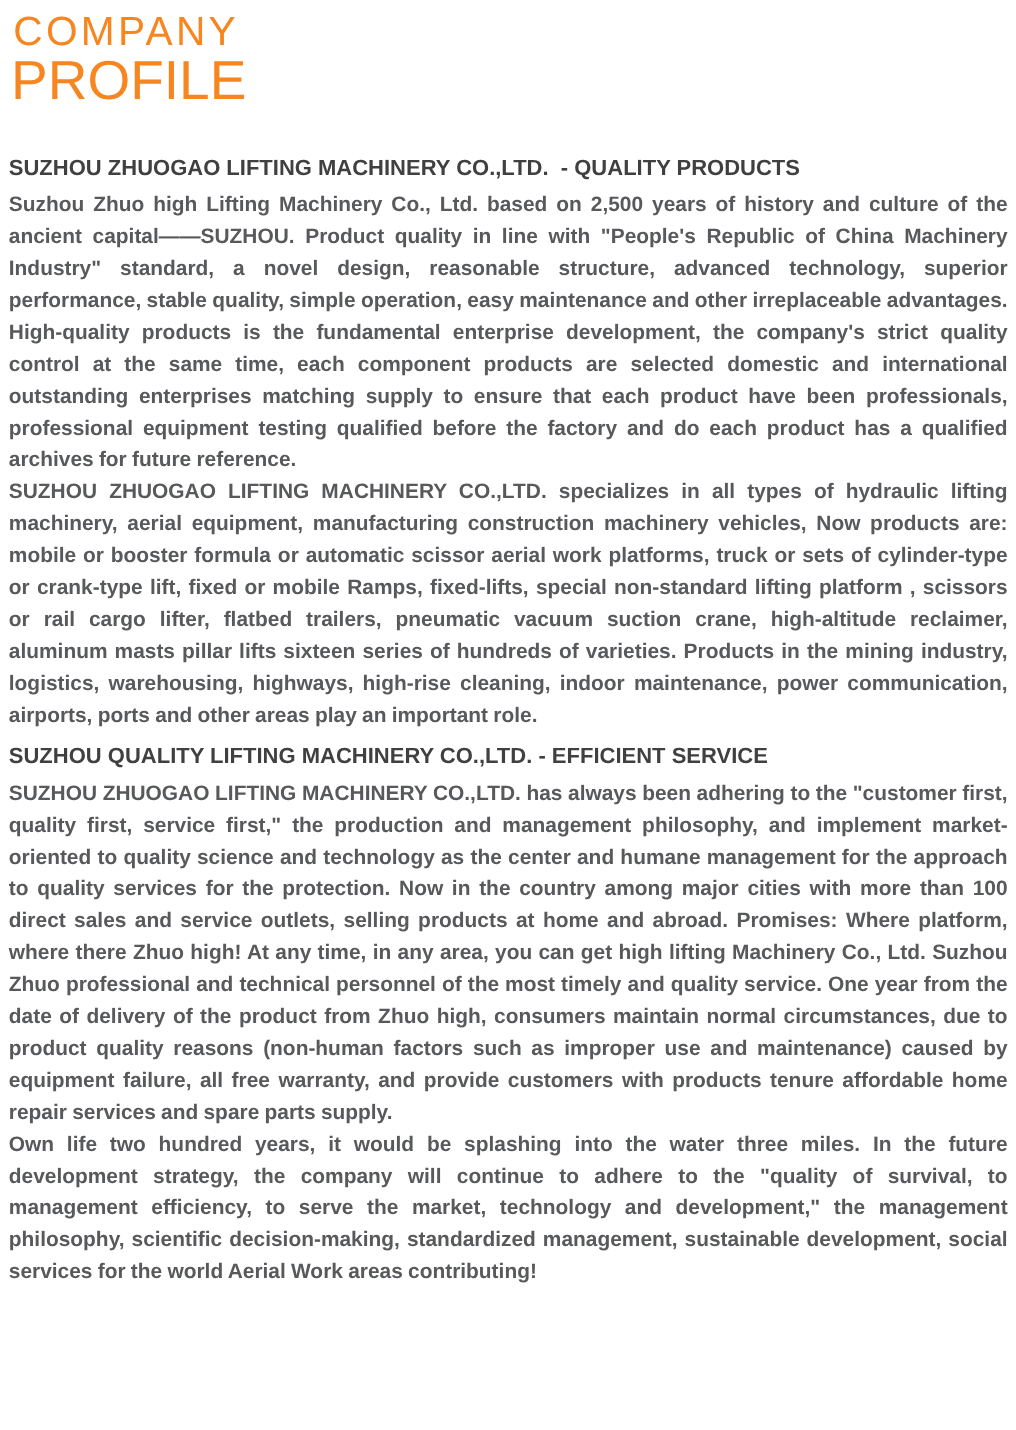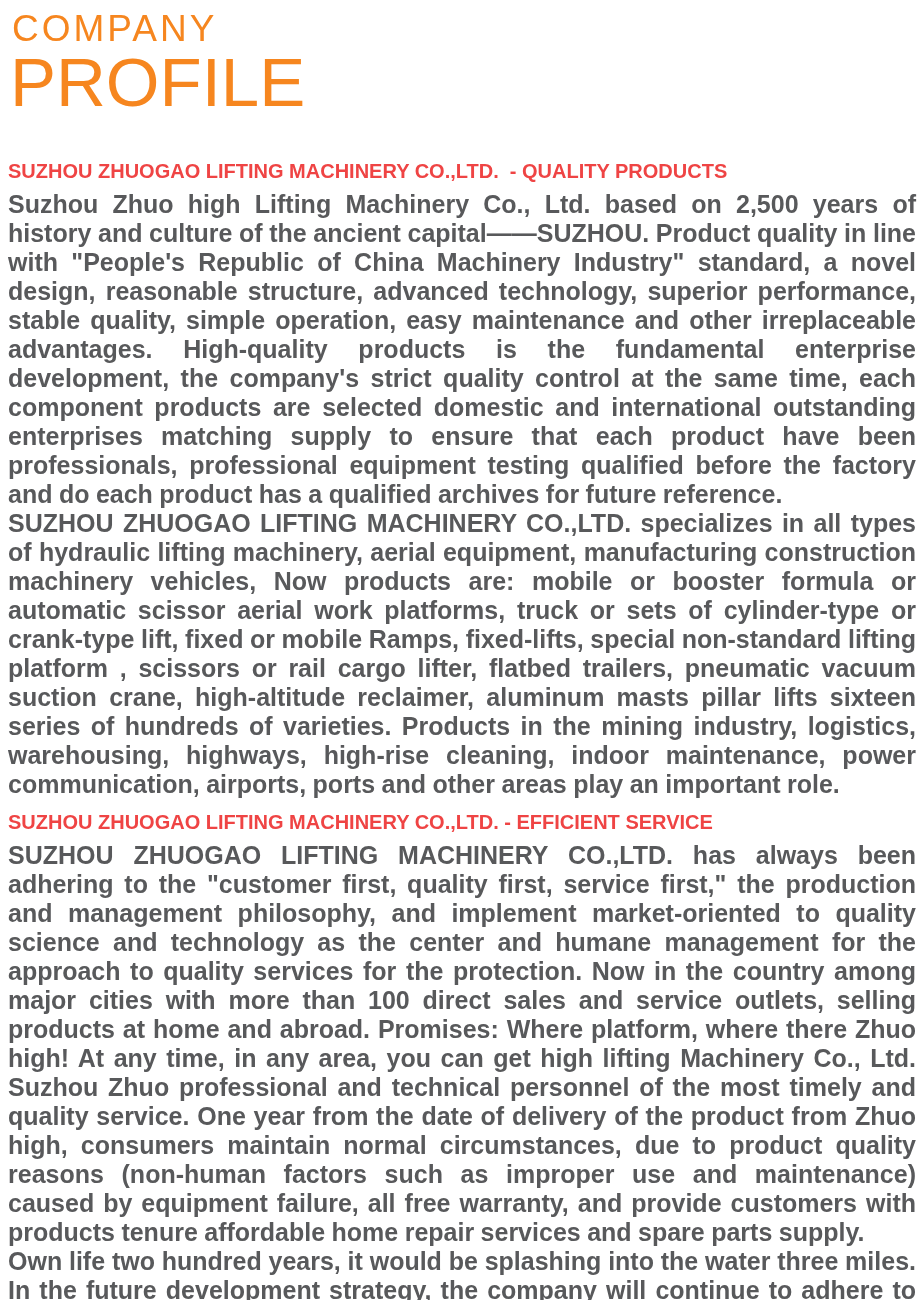--- a/index.html
+++ b/index.html
@@ -24,40 +24,40 @@
   .title-line1 {
     color: #F6861F;
     font-size: 37px;
     line-height: 1.0;
     letter-spacing: 3px;
     font-weight: 400;
     margin-left: 2px;
   }
   .title-line2 {
     color: #F6861F;
-    font-size: 69px;
+    font-size: 50px;
     line-height: 0.95;
     letter-spacing: 0px;
     font-weight: 400;
     margin-top: 3px;
   }
   section.profile-section {
     margin: 0 0 0 0;
   }
   h2.section-heading {
-    color: #ef4444;
+    color: #404040;
     font-size: 20px;
     font-weight: 700;
     line-height: 23px;
     margin: 12px 0 7px 0;
     white-space: pre-wrap;
   }
   p.section-paragraph {
     color: #58595B;
-    font-size: 25px;
+    font-size: 19px;
     font-weight: 700;
     line-height: 29px;
     text-align: justify;
     word-spacing: -0.5px;
     margin: 0;
   }
 </style>
 </head>
 <body>
 
@@ -71,18 +71,18 @@
   <section class="profile-section">
     <h2 class="section-heading">SUZHOU ZHUOGAO LIFTING MACHINERY CO.,LTD.  - QUALITY PRODUCTS</h2>
     <p class="section-paragraph">Suzhou Zhuo high Lifting Machinery Co., Ltd. based on 2,500 years of history and culture of the ancient capital——SUZHOU. Product quality in line with "People's Republic of China Machinery Industry" standard, a novel design, reasonable structure, advanced technology, superior performance, stable quality, simple operation, easy maintenance and other irreplaceable advantages. High-quality products is the fundamental enterprise development, the company's strict quality control at the same time, each component products are selected domestic and international outstanding enterprises matching supply to ensure that each product have been professionals, professional equipment testing qualified before the factory and do each product has a qualified archives for future reference.</p>
   </section>
 
   <section class="profile-section">
     <p class="section-paragraph">SUZHOU ZHUOGAO LIFTING MACHINERY CO.,LTD.  specializes in all types of hydraulic lifting machinery, aerial equipment, manufacturing construction machinery vehicles, Now products are: mobile or booster formula or automatic scissor aerial work platforms, truck or sets of cylinder-type or crank-type lift, fixed or mobile Ramps, fixed-lifts, special non-standard lifting platform , scissors or rail cargo lifter, flatbed trailers, pneumatic vacuum suction crane, high-altitude reclaimer, aluminum masts pillar lifts sixteen series of hundreds of varieties. Products in the mining industry, logistics, warehousing, highways, high-rise cleaning, indoor maintenance, power communication, airports, ports and other areas play an important role.</p>
   </section>
 
   <section class="profile-section">
-    <h2 class="section-heading">SUZHOU ZHUOGAO LIFTING MACHINERY CO.,LTD. - EFFICIENT SERVICE</h2>
+    <h2 class="section-heading">SUZHOU QUALITY LIFTING MACHINERY CO.,LTD. - EFFICIENT SERVICE</h2>
     <p class="section-paragraph">SUZHOU ZHUOGAO LIFTING MACHINERY CO.,LTD.  has always been adhering to the "customer first, quality first, service first," the production and management philosophy, and implement market-oriented to quality science and technology as the center and humane management for the approach to quality services for the protection. Now in the country among major cities with more than 100 direct sales and service outlets, selling products at home and abroad. Promises: Where platform, where there Zhuo high! At any time, in any area, you can get high lifting Machinery Co., Ltd. Suzhou Zhuo professional and technical personnel of the most timely and quality service. One year from the date of delivery of the product from Zhuo high, consumers maintain normal circumstances, due to product quality reasons (non-human factors such as improper use and maintenance) caused by equipment failure, all free warranty, and provide customers with products tenure affordable home repair services and spare parts supply.</p>
     <p class="section-paragraph">Own life two hundred years, it would be splashing into the water three miles. In the future development strategy, the company will continue to adhere to the "quality of survival, to management efficiency, to serve the market, technology and development," the management philosophy, scientific decision-making, standardized management, sustainable development, social services for the world Aerial Work areas contributing!</p>
   </section>
 
 </div>
 
 </body></html>

